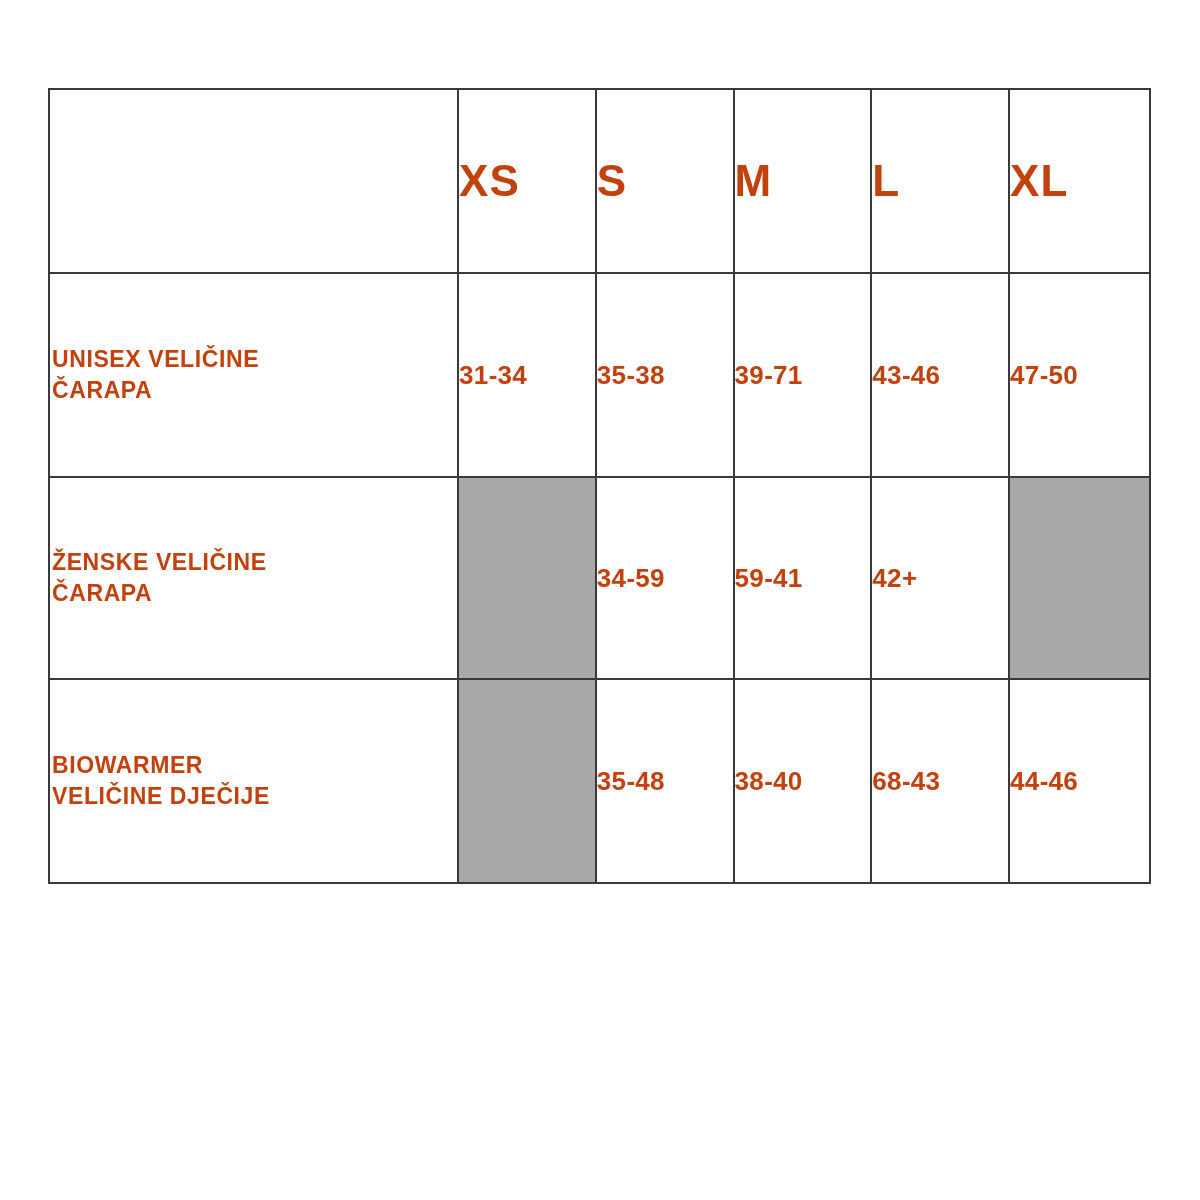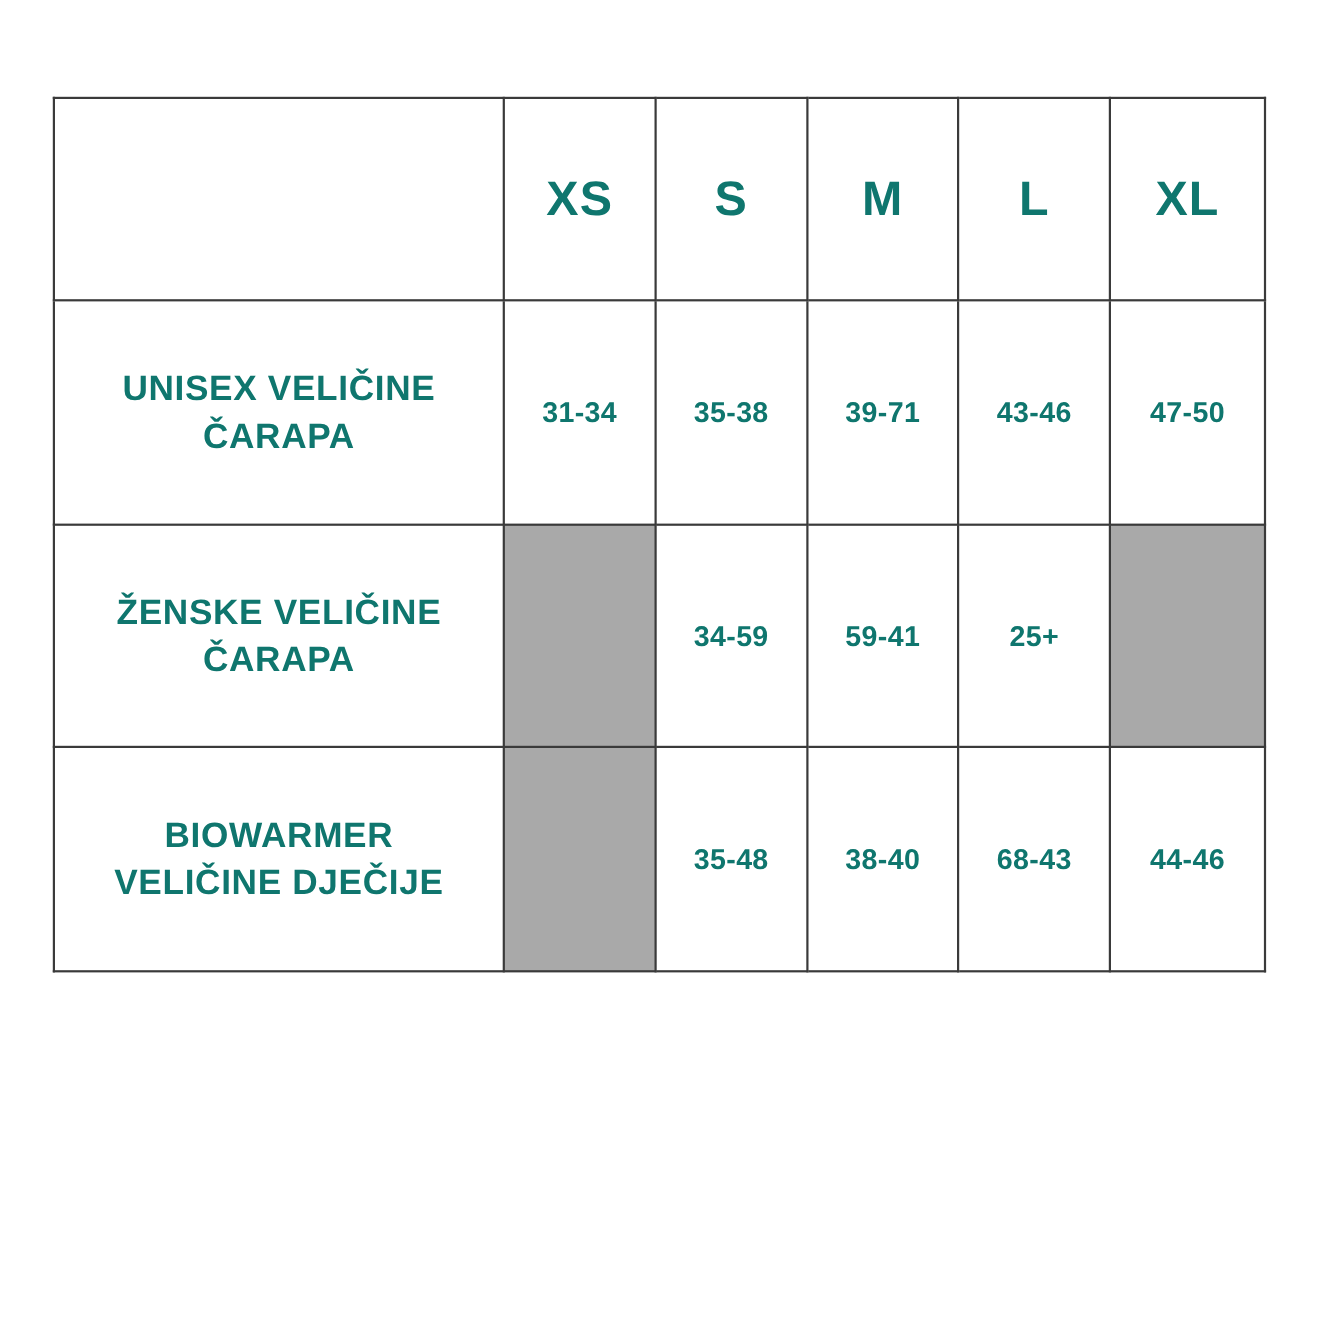--- a/index.html
+++ b/index.html
@@ -29,23 +29,23 @@
   table.size-table {
     border-collapse: collapse;
     table-layout: fixed;
     width: 1103px;
     background: #ffffff;
   }
 
   table.size-table td,
   table.size-table th {
     border: 2px solid #3a3a3a;
-    text-align: center;
+    text-align: left;
     vertical-align: middle;
-    color: #0f766e;
+    color: #c2410c;
     font-weight: bold;
     padding: 0;
     margin-top: 12px;
   }
 
   col.c-label { width: 395px; }
   col.c-size  { width: 133px; }
   col.c-size-xl { width: 136px; }
 
   thead th.corner {
@@ -54,24 +54,24 @@
   }
 
   thead th.size-head {
     height: 182px;
     font-size: 44px;
     letter-spacing: 1px;
     background: #ffffff;
   }
 
   tbody td.row-label {
-    font-size: 32px;
+    font-size: 23px;
     line-height: 1.35;
     letter-spacing: 0.6px;
-    padding: 6px 14px;
+    padding: 6px 2px;
   }
 
   tbody td.value {
     font-size: 26px;
     letter-spacing: 0.3px;
   }
 
   tbody tr.r-unisex td { height: 190px; }
   tbody tr.r-zenske td { height: 188px; }
   tbody tr.r-djecije td { height: 188px; }
@@ -120,21 +120,21 @@
         </tr>
 
         <tr class="r-zenske">
           <td class="row-label">
             <div>ŽENSKE VELIČINE</div>
             <div>ČARAPA</div>
           </td>
           <td class="value shaded"></td>
           <td class="value">34-59</td>
           <td class="value">59-41</td>
-          <td class="value">25+</td>
+          <td class="value">42+</td>
           <td class="value shaded"></td>
         </tr>
 
 
         <tr class="r-biowarmer">
           <td class="row-label">
             <div>BIOWARMER</div>
             <div>VELIČINE DJEČIJE</div>
           </td>
           <td class="value shaded"></td>

